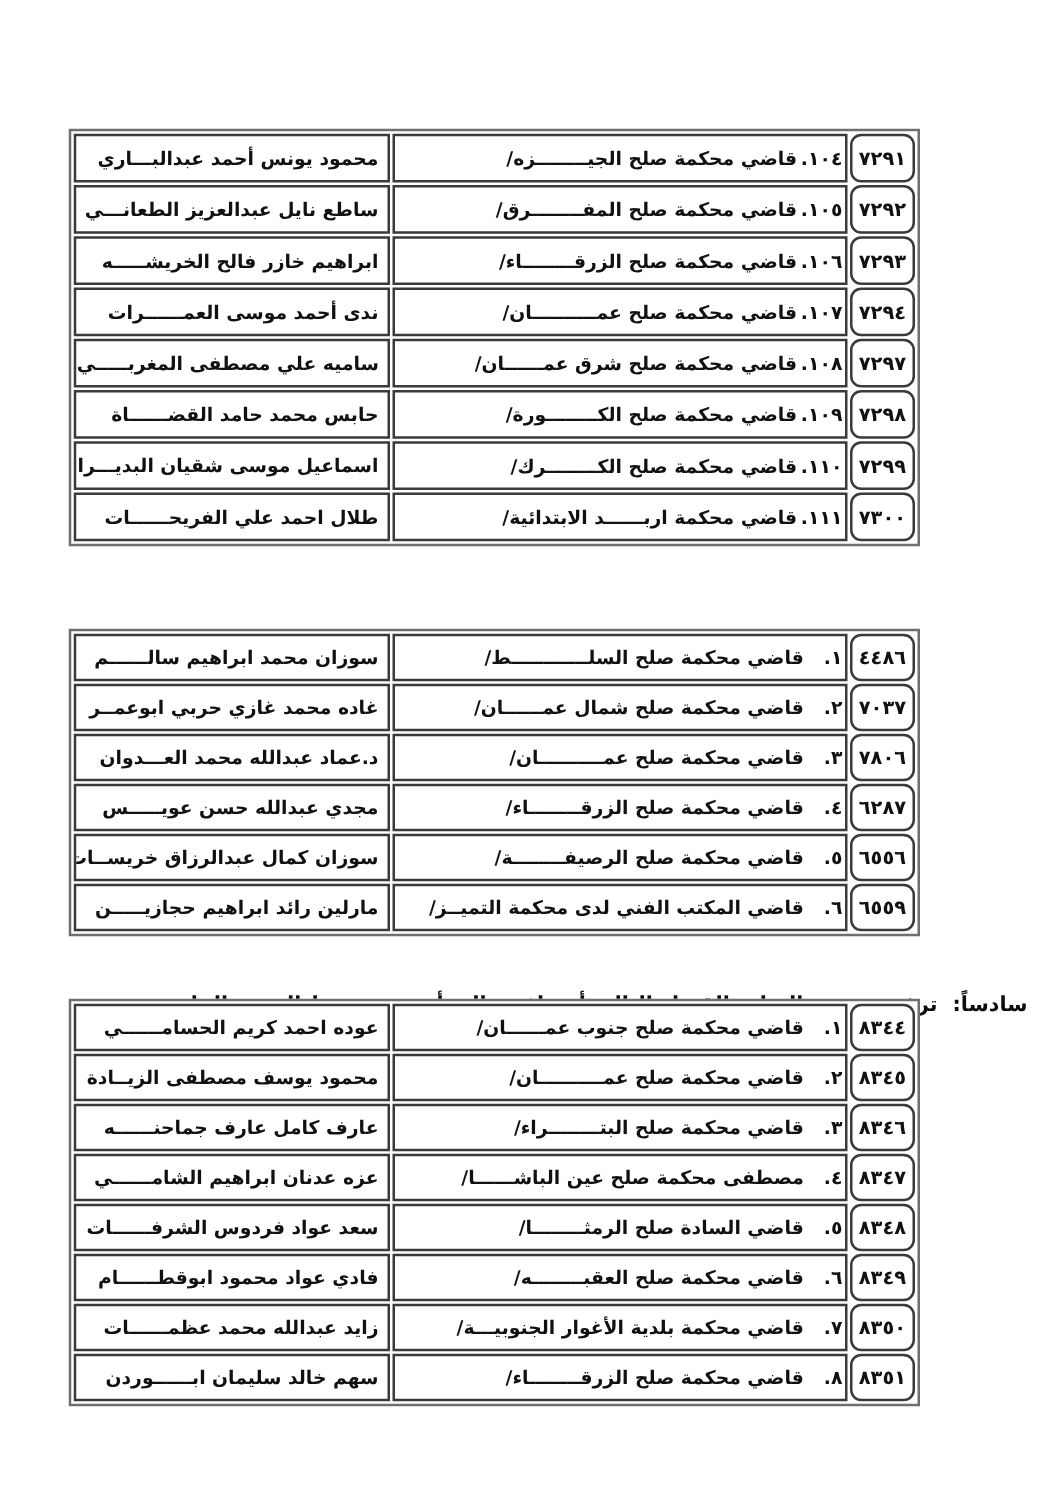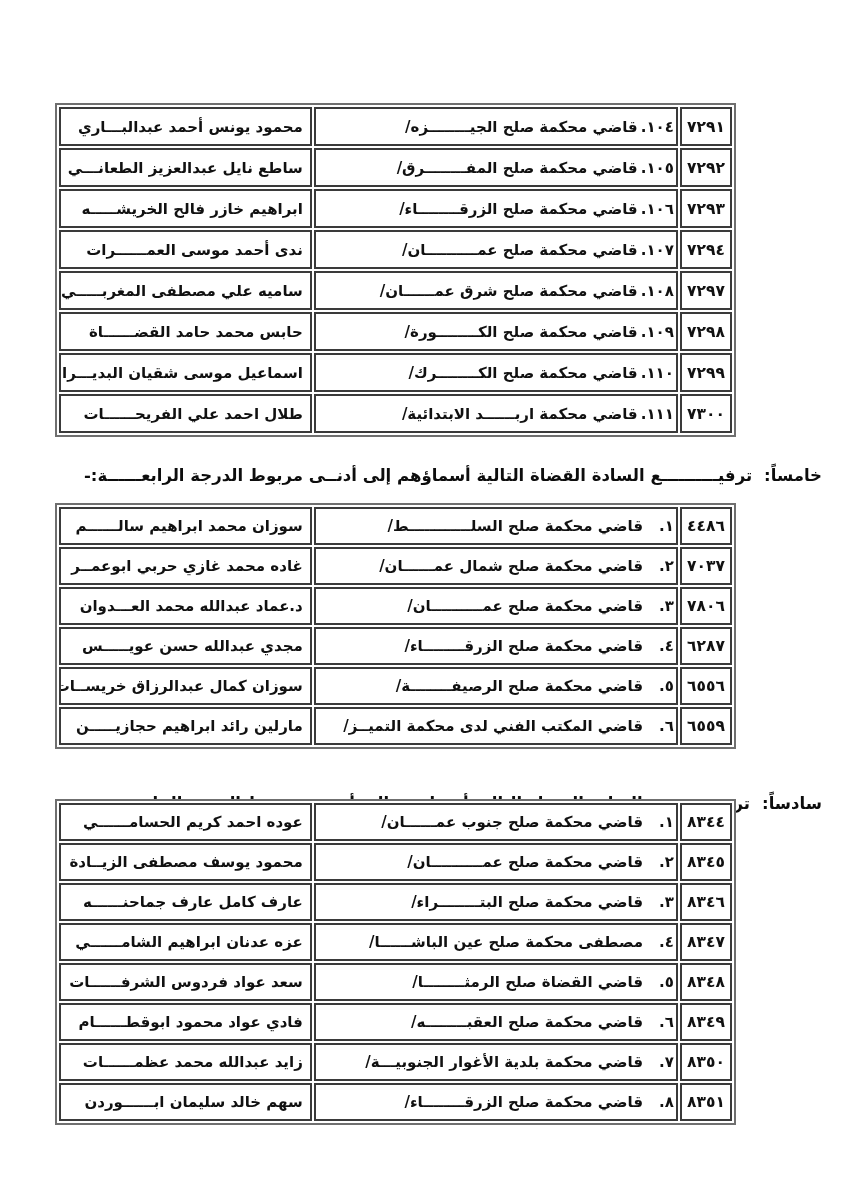--- a/index.html
+++ b/index.html
@@ -33,21 +33,21 @@
     height:34px;
     vertical-align:middle;
     font-weight:bold;
     font-size:15px;
     padding:0 5px;
     white-space:nowrap;
     overflow:hidden;
     background:#ffffff;
   }
   #table-first td { height:35px; }
-  td.serial  { text-align:center; font-size:15.5px; letter-spacing:1px; padding:0 2px; }
+  td.serial  { text-align:center; font-size:15.5px; letter-spacing:1px; padding:0 2px;border-radius:9px; }
   td.position{ text-align:right; padding-right:2px; }
   td.name    { text-align:right; padding-right:7px; }
   .no { margin-left:3px; }
   table.spaced .no { margin-left:16px; }
   .heading {
     position:absolute;
     right:28px; left:55px;
     text-align:right;
     font-weight:bold;
     font-size:16.5px;
@@ -106,23 +106,20 @@
           <td class="name">اسماعيل موسى شقيان البديـــرات</td>
         </tr>
         <tr>
           <td class="serial">٧٣٠٠</td>
           <td class="position"><span class="no">١١١.</span><span class="pos-text">قاضي محكمة اربــــــد الابتدائية/</span></td>
           <td class="name">طلال احمد علي الفريحــــــات</td>
         </tr>
       </tbody>
   </table>
 
-  <div class="heading" id="heading-fifth">
-    <span class="hlabel">خامساً:</span><span class="htext">ترفيــــــــــع السادة القضاة التالية أسماؤهم إلى أدنــى مربوط الدرجة الرابعــــــة:-</span>
-  </div>
 
   <table class="judges spaced" id="table-fifth">
     <colgroup>
         <col class="c-serial">
         <col class="c-pos">
         <col class="c-name">
       </colgroup>
     <tbody>
         <tr>
           <td class="serial">٤٤٨٦</td>
@@ -183,21 +180,21 @@
           <td class="position"><span class="no">٣.</span><span class="pos-text">قاضي محكمة صلح البتــــــــراء/</span></td>
           <td class="name">عارف كامل عارف جماحنــــــه</td>
         </tr>
         <tr>
           <td class="serial">٨٣٤٧</td>
           <td class="position"><span class="no">٤.</span><span class="pos-text">مصطفى محكمة صلح عين الباشــــــا/</span></td>
           <td class="name">عزه عدنان ابراهيم الشامــــــي</td>
         </tr>
         <tr>
           <td class="serial">٨٣٤٨</td>
-          <td class="position"><span class="no">٥.</span><span class="pos-text">قاضي القضاة صلح الرمثــــــــا/</span></td>
+          <td class="position"><span class="no">٥.</span><span class="pos-text">قاضي السادة صلح الرمثــــــــا/</span></td>
           <td class="name">سعد عواد فردوس الشرفــــــات</td>
         </tr>
         <tr>
           <td class="serial">٨٣٤٩</td>
           <td class="position"><span class="no">٦.</span><span class="pos-text">قاضي محكمة صلح العقبــــــــه/</span></td>
           <td class="name">فادي عواد محمود ابوقطــــــام</td>
         </tr>
         <tr>
           <td class="serial">٨٣٥٠</td>
           <td class="position"><span class="no">٧.</span><span class="pos-text">قاضي محكمة بلدية الأغوار الجنوبيـــة/</span></td>

